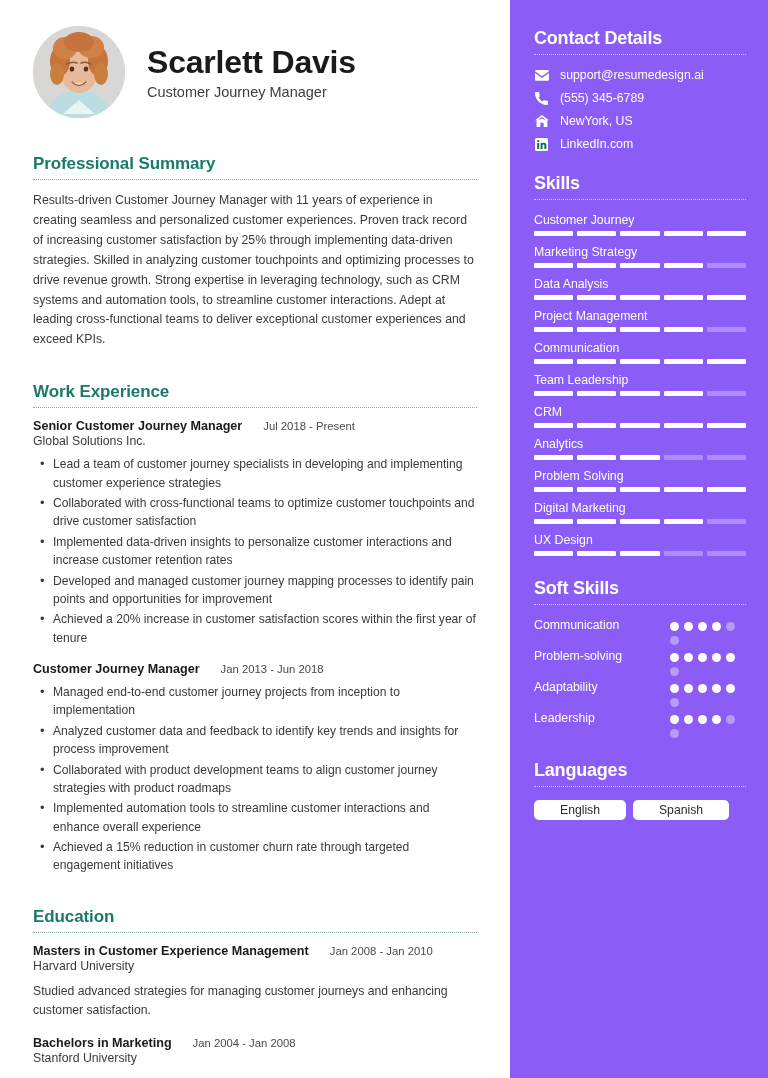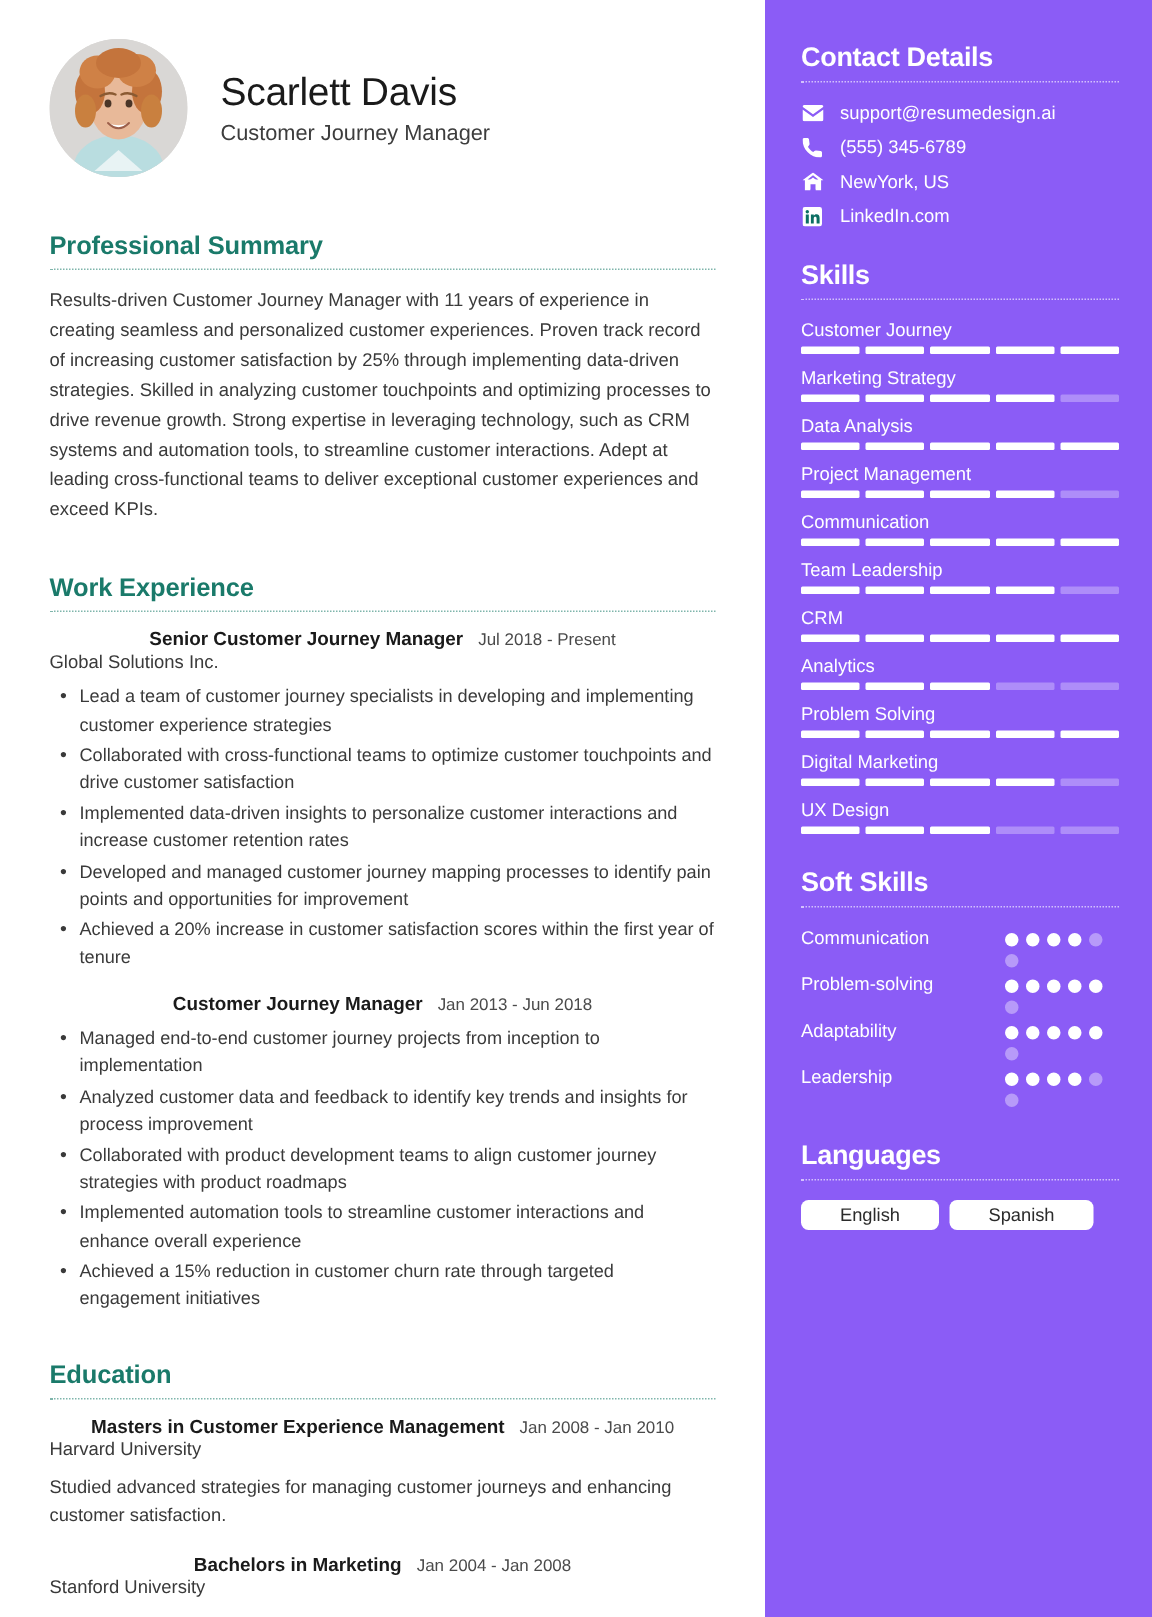--- a/index.html
+++ b/index.html
@@ -24,42 +24,42 @@
   .avatar {
     width:92px; height:92px; border-radius:50%;
     flex:0 0 92px;
     background:#d8d6d4;
     overflow:hidden;
     position:relative;
   }
   .avatar svg { display:block; width:100%; height:100%; }
 
   .name {
-    font-size:26px; font-weight:normal; color:#1a1a1a;
+    font-size:32px; font-weight:bold; color:#1a1a1a;
     letter-spacing:-0.2px; line-height:1.15;
   }
   .role { font-size:14.5px; color:#3d3d3d; margin-top:4px; }
 
   .sec-title {
     font-size:17px; font-weight:bold; color:#1a7a6a;
     letter-spacing:-0.1px;
   }
   .sec-rule {
     border-top:1.6px dotted #7fb5ab;
     margin-top:5px; margin-bottom:11px;
   }
   .section { margin-bottom:21px;margin-top:32px; }
 
   .summary { font-size:12.3px; line-height:1.62; color:#3a3a3a; }
 
   .entry { margin-bottom:15px; }
   .entry:last-child { margin-bottom:0; }
   .entry-top {
-    display:flex; justify-content:center;
-    align-items:baseline; gap:10px;
+    display:flex; justify-content:flex-start;
+    align-items:baseline; gap:21px;
   }
   .entry-title { font-size:12.6px; font-weight:bold; color:#1a1a1a; }
   .entry-date { font-size:11.3px; color:#4a4a4a; white-space:nowrap; }
   .entry-org { font-size:12.3px; color:#3a3a3a; margin-top:1px; }
 
   .bullets { list-style:none; margin-top:7px; }
   .bullets li {
     font-size:12.1px; line-height:1.52; color:#3a3a3a;
     padding-left:20px; position:relative; margin-bottom:2px;
   }

